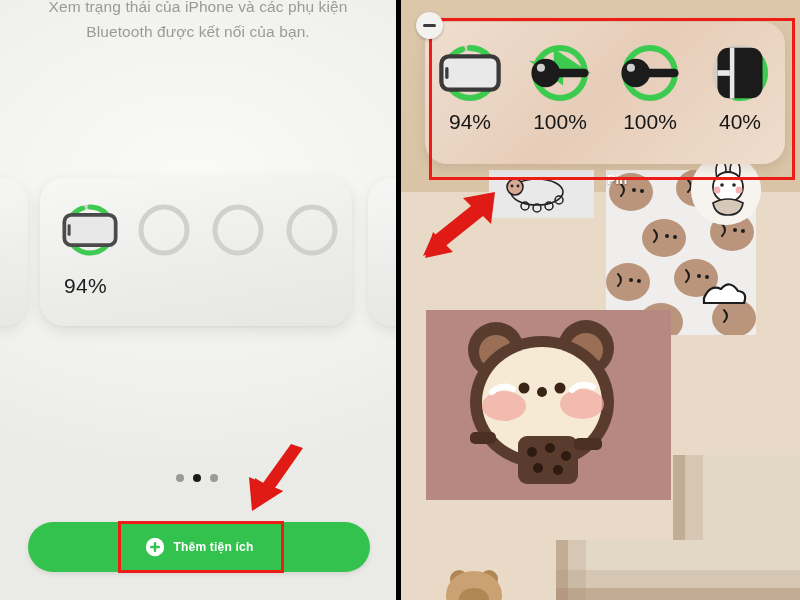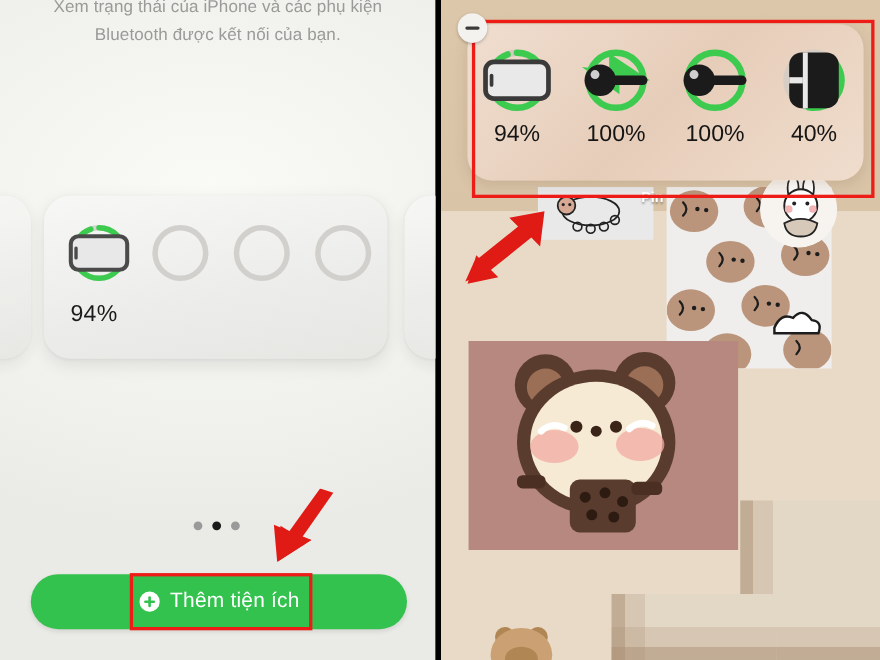--- a/index.html
+++ b/index.html
@@ -53,21 +53,21 @@
   .dot.active{ background:#1a1a1a; }
 
   
   .add-btn{
     position:absolute; left:28px; top:522px; width:342px; height:50px;
     background:#34c24f; border-radius:26px;
     display:flex; align-items:center; justify-content:center; gap:9px;
     box-shadow:0 2px 5px rgba(0,0,0,.10);
   }
   .add-btn .plus-icon{ width:20px; height:20px; }
-  .add-btn .label{ color:#fff; font-size:19px; font-weight:normal; letter-spacing:.2px; }
+  .add-btn .label{ color:#fff; font-size:12px; font-weight:bold; letter-spacing:.2px; }
 
   
   .hl-box{ position:absolute; border:3px solid #ee1c17; }
   #hl-button{ left:118px; top:521px; width:166px; height:52px; }
 
   
   .arrow{ position:absolute; }
 
   
   .divider{ width:5px; height:600px; background:#000; }
@@ -392,21 +392,21 @@
       </div>
 
       <div class="hs-pcts">
         <div class="hs-pct">94%</div>
         <div class="hs-pct">100%</div>
         <div class="hs-pct">100%</div>
         <div class="hs-pct">40%</div>
       </div>
     </div>
 
-    <div class="widget-name" style="left:12px; top:172px;">Pin</div>
+    <div class="widget-name" style="left:36px; top:172px;">Pin</div>
 
     <div class="hl-box" style="left:28px; top:18px; width:366px; height:162px;"></div>
 
     <svg class="arrow" style="left:20px; top:190px;" width="82" height="72" viewBox="0 0 82 72">
       <path d="M74 2 L42 8 L50 16 L10 48 L2 66 L22 58 L62 26 L70 34 Z" fill="#e01b16"></path>
       <path d="M4 68 L12 42 L32 62 Z" fill="#e01b16"></path>
     </svg>
   </div>
 </div>
 

